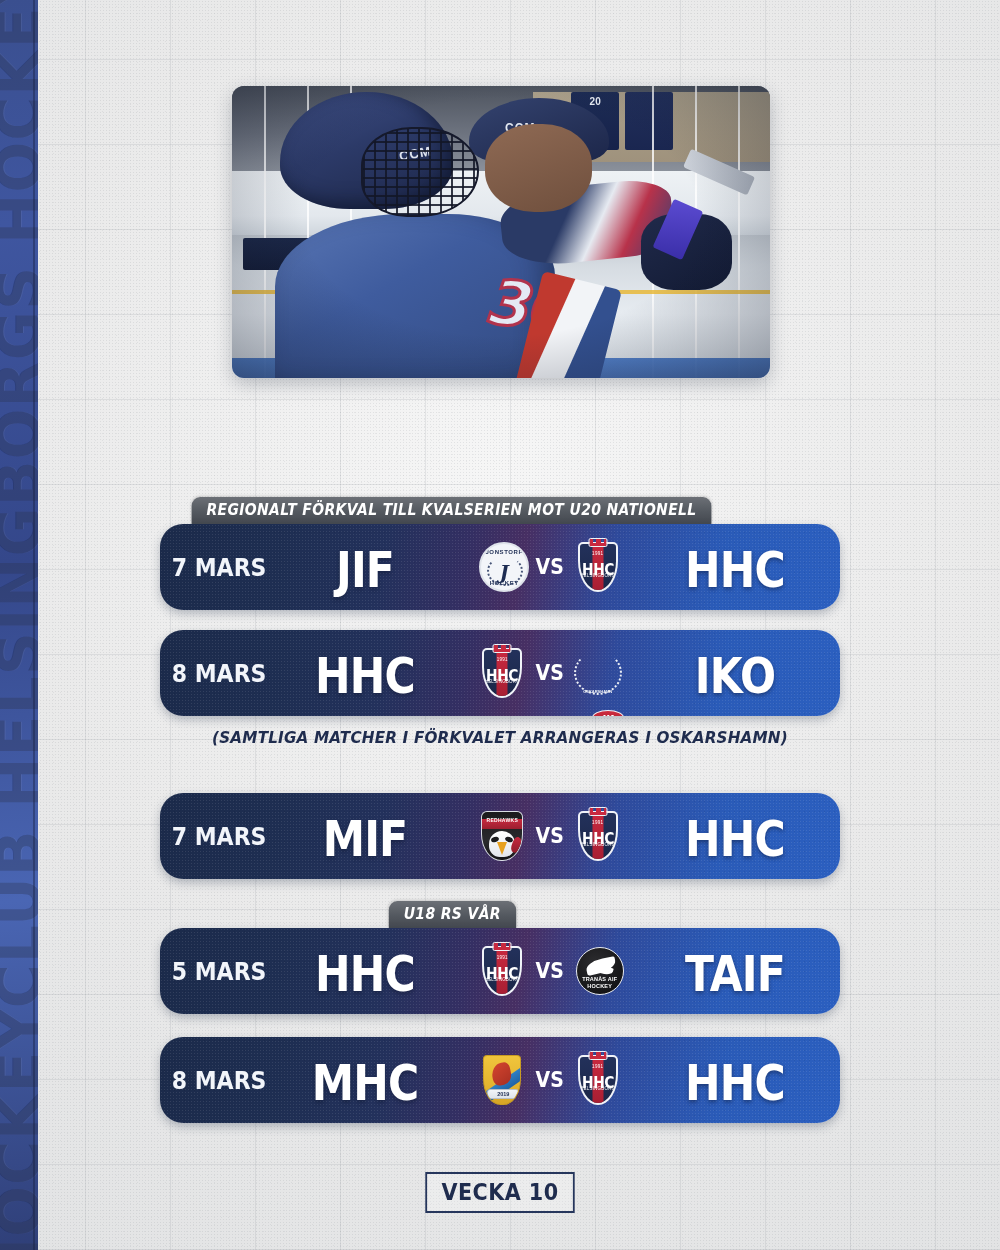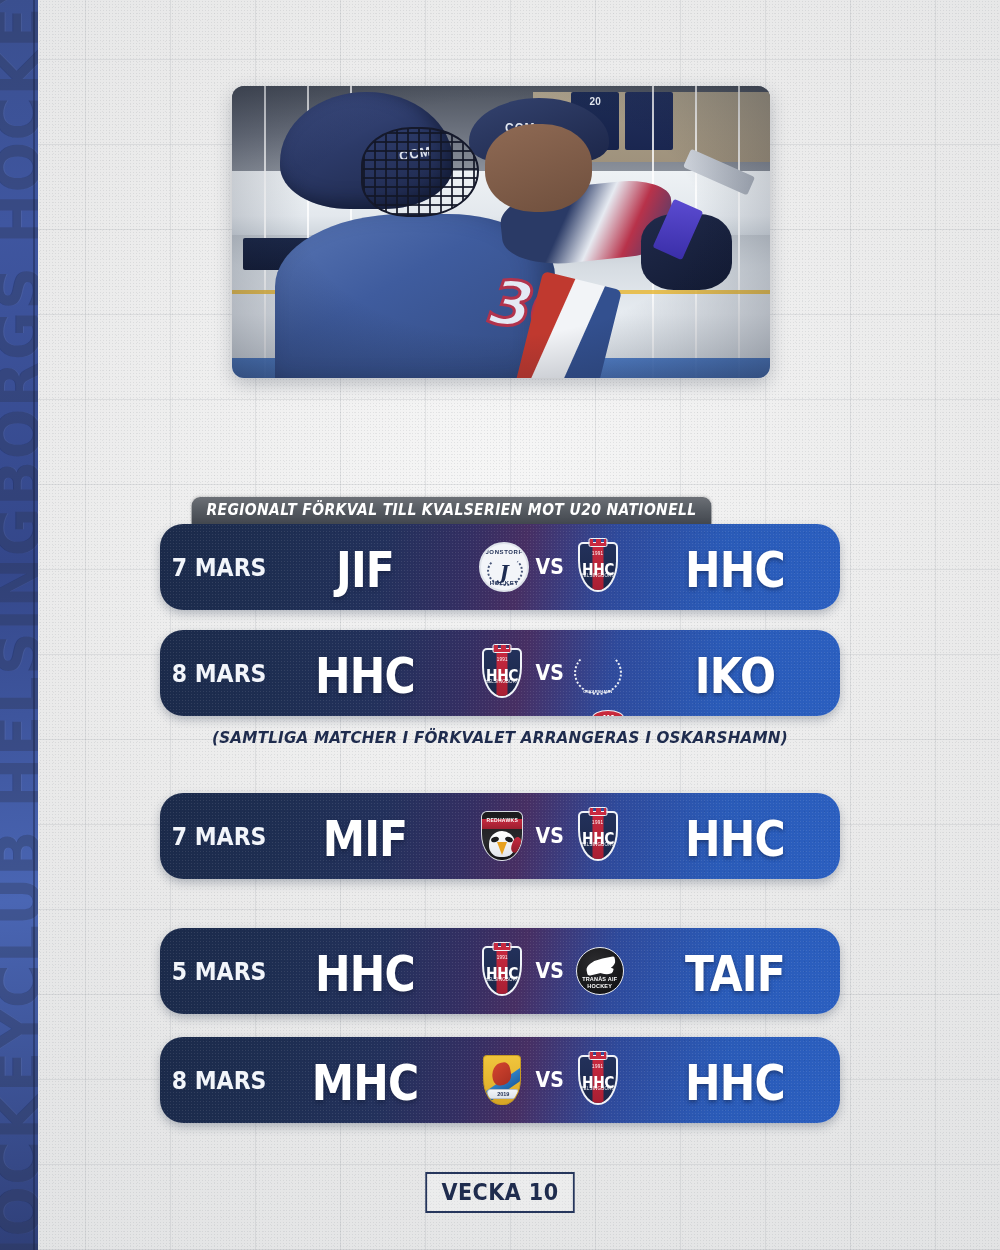--- a/index.html
+++ b/index.html
@@ -713,20 +713,23 @@
             <div class="hhc-city">HELSINGBORG</div>
           </div>
         </div>
       </div>
       <div class="team-name team-away">HHC</div>
     </div>
     <div class="divider"></div>
     <div class="cell-time">15:30</div>
   </div>
 
+  <div class="sec-tab-wrap" style="top:901px">
+    <div class="sec-tab">U18 RS VÅR</div>
+  </div>
 
   <div class="row" style="top:928px">
     <div class="row-noise"></div>
     <div class="cell-date">5 MARS</div>
     <div class="divider"></div>
     <div class="cell-mid">
       <div class="team-name team-home">HHC</div>
       <div class="logo-pair">
         <div class="lg">
           <div class="hhc-crown"></div>

